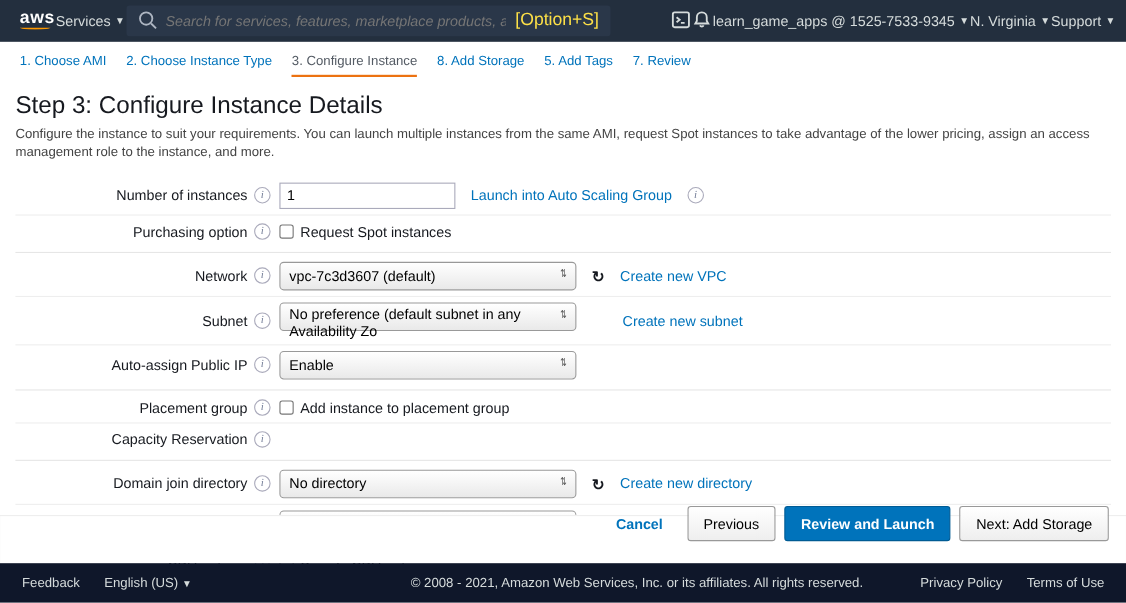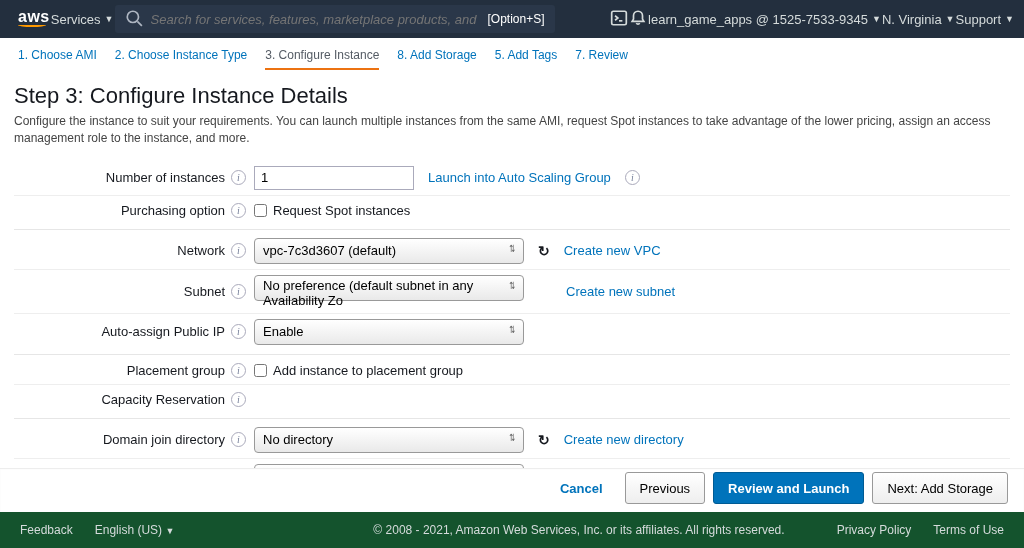--- a/index.html
+++ b/index.html
@@ -4,21 +4,21 @@
 <style>
   * { box-sizing: border-box; margin: 0; padding: 0; }
   body { font-family: "Amazon Ember", "Helvetica Neue", Arial, sans-serif; font-size: 13px; color: #16191f; width: 1024px; height: 548px; overflow: hidden; background: #fff; position: relative; }
   .topnav { background: #232f3e; height: 38px; display: flex; align-items: center; padding: 0 10px 0 18px; color: #fff; gap: 1px; }
   .aws-logo { font-weight: 700; font-size: 16px; letter-spacing: 0.5px; display: flex; flex-direction: column; line-height: 0.7; }
   .aws-logo .smile { height:4px; border-bottom:2px solid #ff9900; border-radius:0 0 50% 50%; width:28px; }
   .nav-item { color: #d5dbdb; font-size: 13px; display: flex; align-items: center; gap: 4px; cursor: pointer; }
   .dd { font-size: 9px; color:#d5dbdb; }
   .search-wrap { flex: 0 0 440px; background:#2a3749; height:28px; border-radius:3px; display:flex; align-items:center; padding:0 10px; gap:8px; }
   .search-wrap input { flex:1; background:transparent; border:none; color:#d5dbdb; font-style:italic; font-size:13px; outline:none; }
-  .search-wrap .kbd { color:#ffffff; font-size:12px; }
+  .search-wrap .kbd { color:#fde047; font-size:16px; }
   .nav-spacer { flex:1; }
   .nav-icon { width:18px; height:18px; }
   .wizard-tabs { display:flex; gap:18px; padding:10px 14px 0 18px; font-size:12px; border-bottom:1px solid transparent; }
   .wizard-tabs a { color:#0073bb; text-decoration:none; padding-bottom:6px; }
   .wizard-tabs a.active { color:#545b64; border-bottom:2px solid #ec7211; }
   .page { padding: 12px 14px 0 14px; }
   h1 { font-size: 22px; font-weight: 400; color:#16191f; }
   .desc { font-size:12px; color:#444; margin-top:4px; line-height:1.4; }
   .form { margin-top:14px; }
   .row { display:flex; align-items:center; min-height:30px; border-top:1px solid #eee; padding:5px 0; }
@@ -27,26 +27,26 @@
   .label { width:240px; padding-right:8px; font-size:13px; color:#16191f; display:flex; justify-content:flex-end; align-items:center; gap:6px; }
   .info { width:15px; height:15px; border:1px solid #aab; border-radius:50%; display:inline-flex; align-items:center; justify-content:center; font-size:10px; color:#77809a; font-family: Georgia, serif; font-style:italic; }
   .control { display:flex; align-items:center; gap:14px; }
   .txt { width:160px; height:24px; border:1px solid #aab; padding:2px 6px; font-size:13px; }
   .sel { width:270px; height:26px; border:1px solid #999; border-radius:4px; background:linear-gradient(#fff,#e9e9e9); padding:2px 8px; font-size:13px; appearance:none; position:relative; }
   .sel-wrap { position:relative; display:inline-block; }
   .sel-wrap::after { content:"⇅"; position:absolute; right:8px; top:5px; font-size:10px; color:#555; transform:scaleX(0.7); }
   .link { color:#0073bb; font-size:13px; cursor:pointer; }
   .refresh { font-size:14px; font-weight:700; }
   .cb { width:13px; height:13px; }
-  .footer-actions { position:absolute; bottom:44px; right:16px; display:flex; gap:8px; align-items:center; }
+  .footer-actions { position:absolute; bottom:56px; right:16px; display:flex; gap:8px; align-items:center; }
   .btn { height:32px; padding:0 14px; border:1px solid #aab; background:#fff; border-radius:3px; font-size:13px; color:#000; cursor:pointer; }
   .btn.gray { background:linear-gradient(#fff,#eee); border:1px solid #999; }
   .btn.primary { background:#0073bb; color:#fff; border:1px solid #005b94; font-weight:700; }
   .btn.link { border:none; background:none; color:#0073bb; font-weight:700; }
-  .bottombar { position:absolute; bottom:0; left:0; right:0; height:36px; background:#14532d; color:#d5dbdb; display:flex; align-items:center; padding:0 20px; font-size:12px; gap:22px; }
+  .bottombar { position:absolute; bottom:0; left:0; right:0; height:36px; background:#0f172a; color:#d5dbdb; display:flex; align-items:center; padding:0 20px; font-size:12px; gap:22px; }
   .bottombar .spacer { flex:1; }
   .divider-shadow { position:absolute; bottom:36px; left:0; right:0; height:44px; background:#fff; box-shadow: inset 0 1px 1px rgba(0,0,0,0.08); }
 </style>
 </head>
 <body>
 
 <div class="topnav">
   <div class="aws-logo">
     <span>aws</span>
     <span class="smile"></span>

